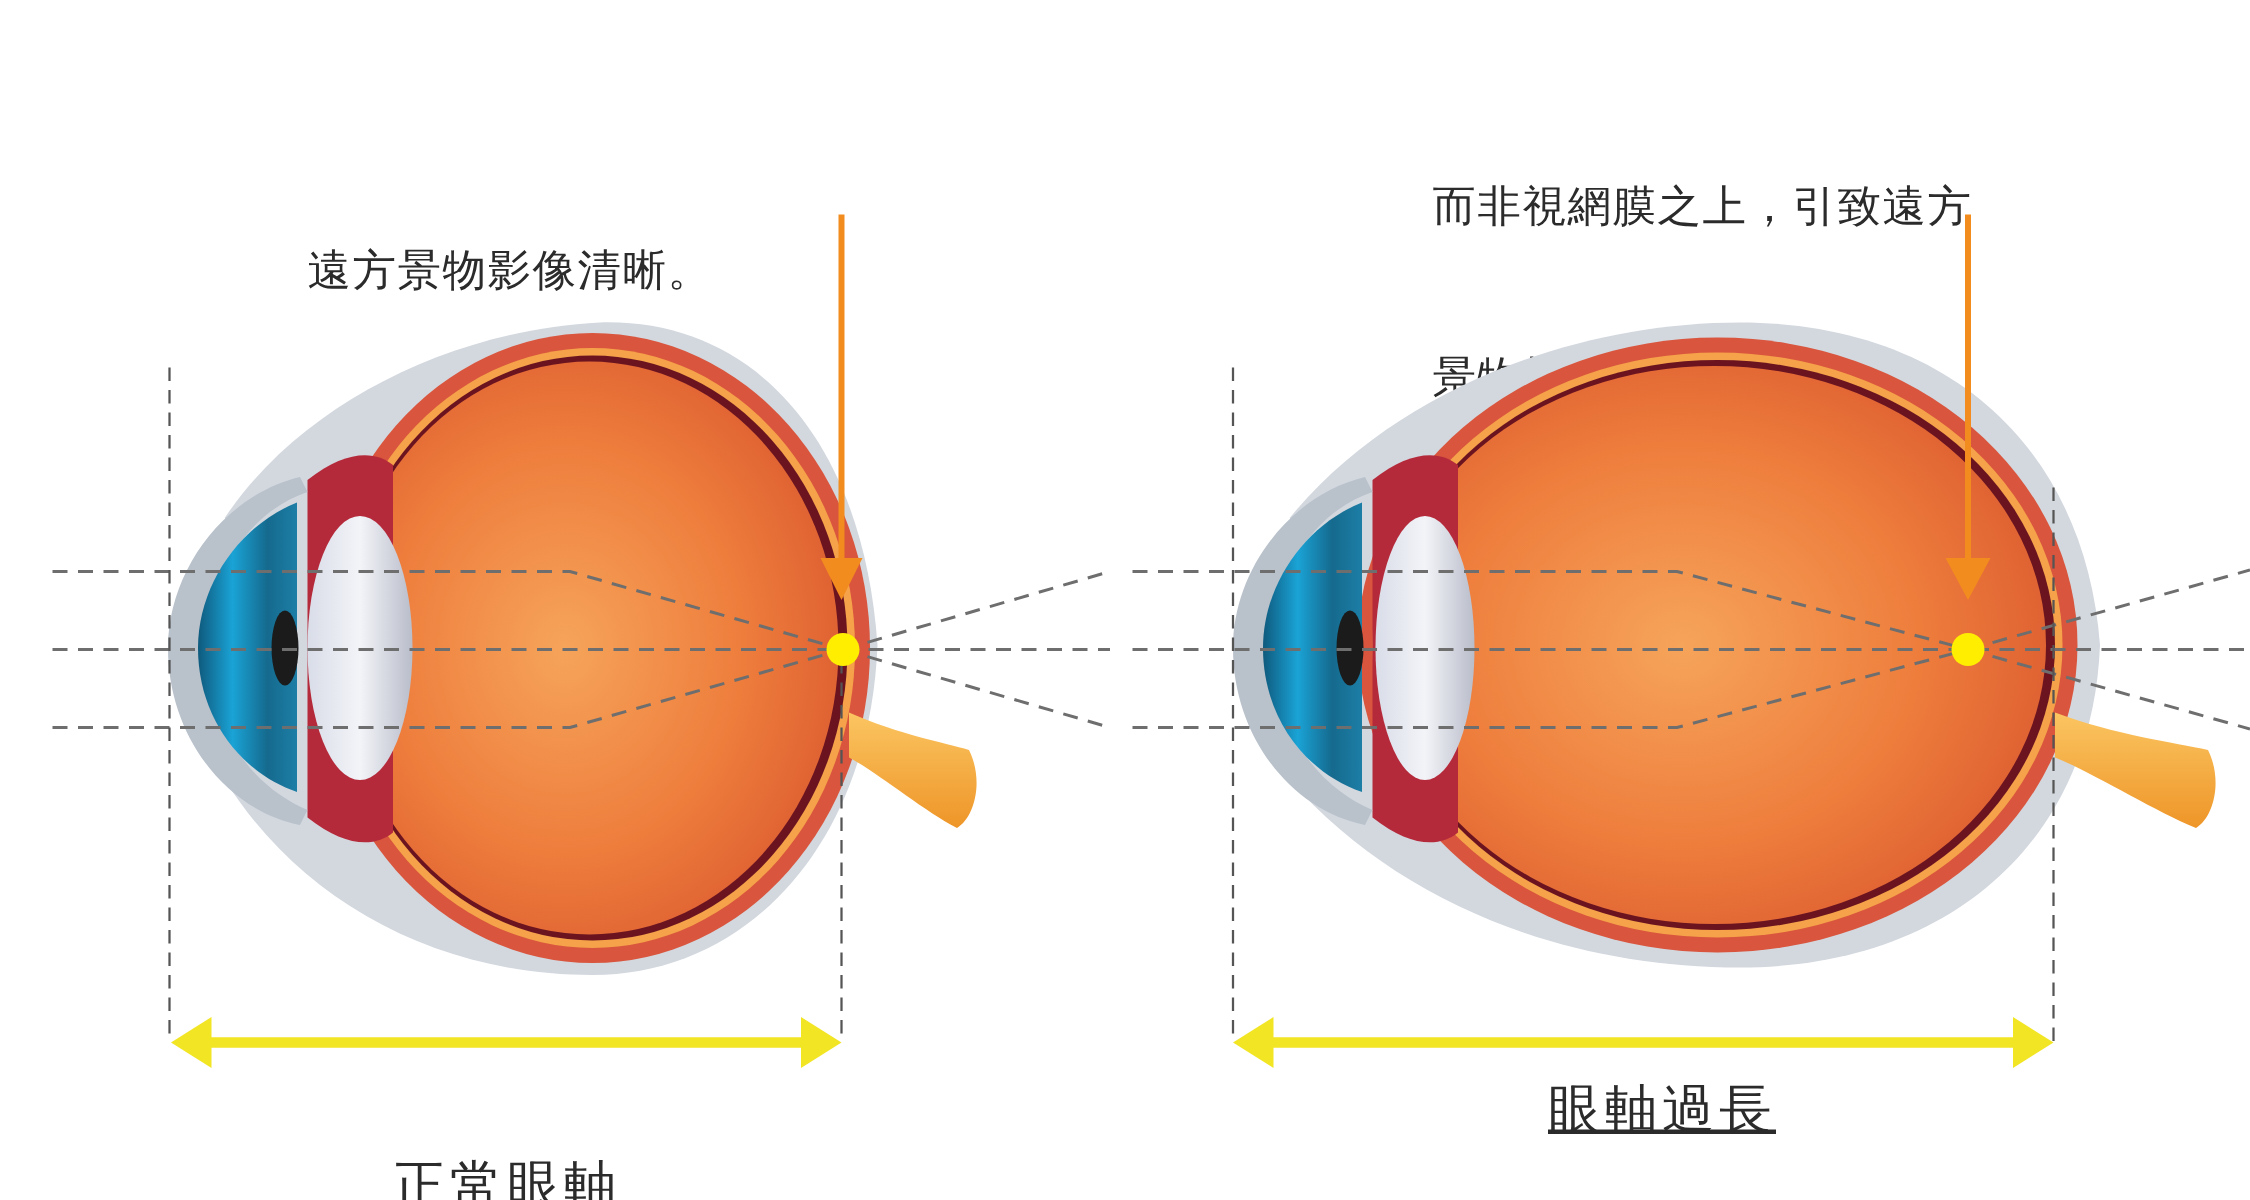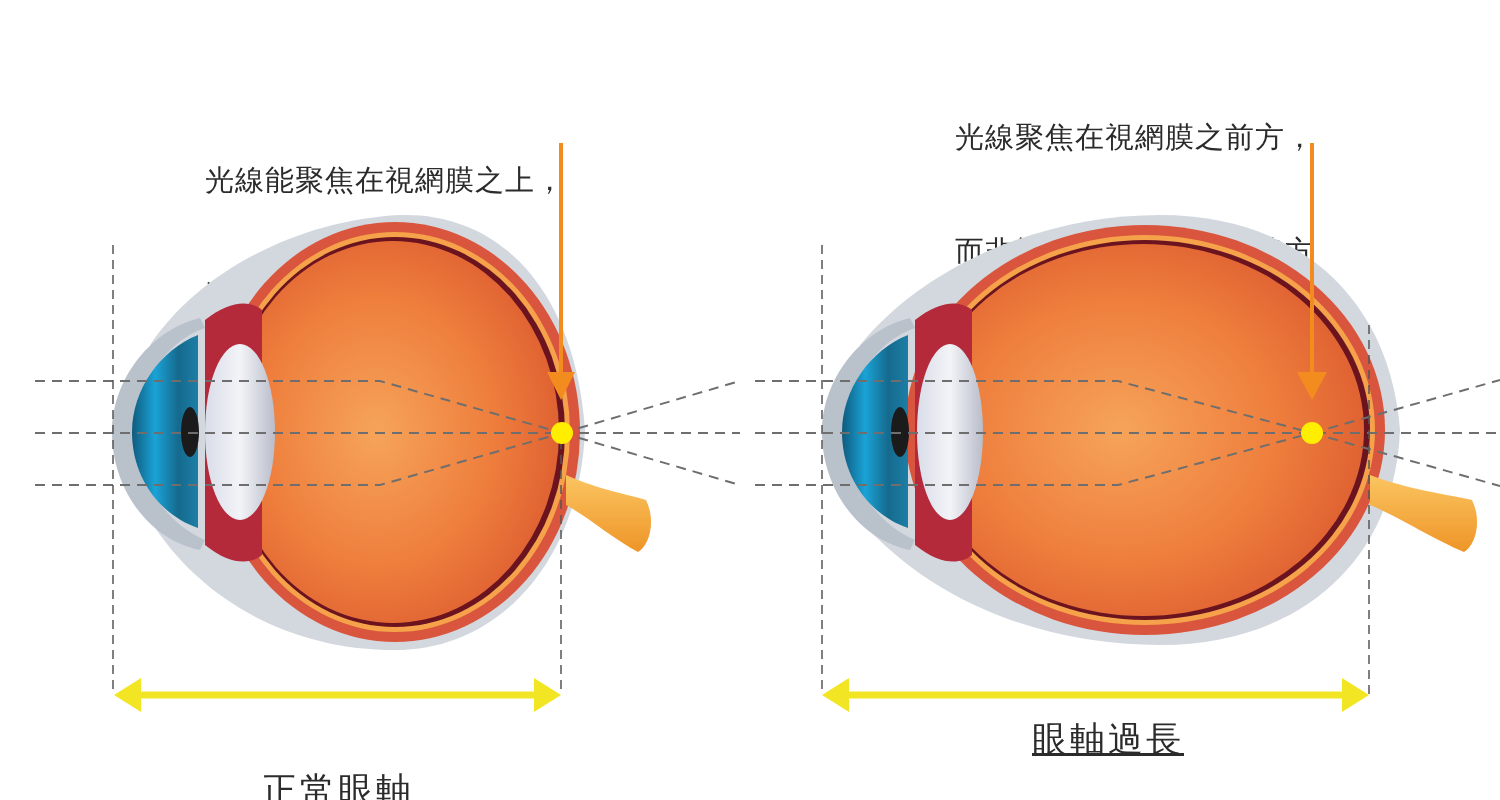--- a/index.html
+++ b/index.html
@@ -13,26 +13,24 @@
   #cap-right { left: 955px; top: 42px; }
   #lbl-left { left: 262px; top: 723px; margin-top: 44px; }
   #lbl-right { left: 1032px; top: 716px; text-decoration: underline; }
 </style>
 </head>
 <body>
 
 <div id="stage">
 
   <div class="caption" id="cap-left">
-    <div>光線能聚焦在視網膜之上，</div>
     <div>遠方景物影像清晰。</div>
   </div>
 
   <div class="caption" id="cap-right">
-    <div>光線聚焦在視網膜之前方，</div>
     <div>而非視網膜之上，引致遠方</div>
     <div>景物模糊不清。</div>
   </div>
 
   <svg width="1500" height="800" viewBox="0 0 1500 800" style="position:absolute;left:0;top:0">
     <defs>
       <radialGradient id="vitGrad" cx="0.45" cy="0.5" r="0.6">
         <stop offset="0" stop-color="#f6a45a"></stop>
         <stop offset="0.6" stop-color="#ee7d3c"></stop>
         <stop offset="1" stop-color="#dc5c30"></stop>

